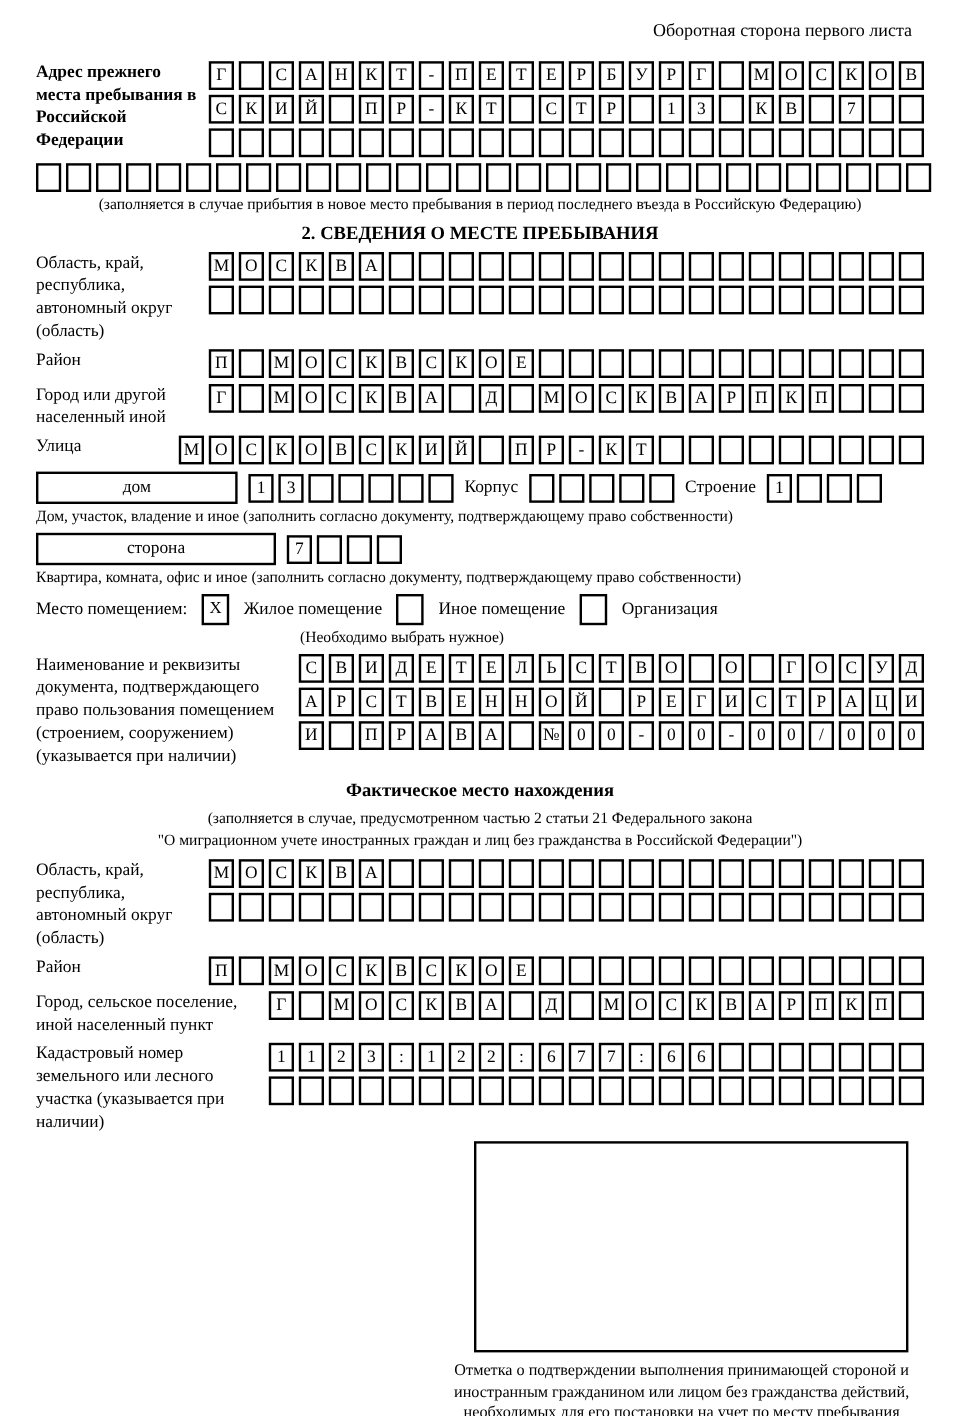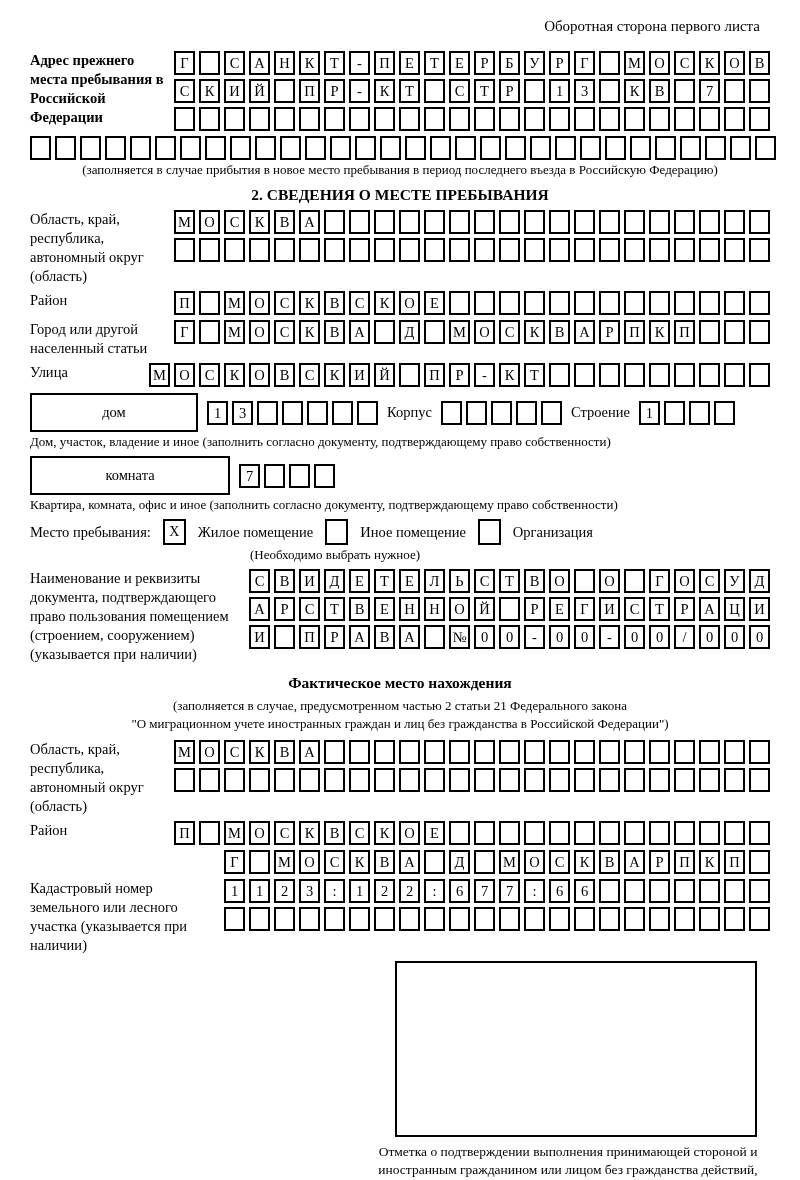--- a/index.html
+++ b/index.html
@@ -24,21 +24,21 @@
   .sec1-label{width:142px;font-weight:bold;}
   .fullrow{margin:5px 0 2px 0;}
   .sec1-note{margin-bottom:6px;}
 
   .region-label2{width:118px;}
   .region-label3{width:138px;}
   .city-label{width:168px;}
   .cad-label{width:170px;}
 
   .house-row{display:flex; align-items:center; gap:9px; margin:6px 0 2px 0;}
-  .named-box{box-sizing:border-box; border:2px solid #000; height:39px; display:flex;
+  .named-box{box-sizing:border-box; border:2px solid #000; height:27px; display:flex;
              align-items:center; justify-content:center; font-size:14.5px;}
   .dom-box{width:168px;}
   .kv-box{width:200px;}
   .inline-label{font-size:14.5px; white-space:nowrap;text-align:right;}
   .fill-note{font-size:13px; margin:1px 0 5px 0;}
 
   .stay-row{display:flex; align-items:center; gap:12px; margin:6px 0 2px 0;}
   .chk{box-sizing:border-box; width:23px; height:26px; border:2px solid #000; display:inline-flex;
        align-items:center; justify-content:center; font-size:14px;}
   .stay-note{width:250px; margin-left:180px; text-align:center; margin-bottom:6px;}
@@ -261,21 +261,21 @@
         <span class="cell"></span>
         <span class="cell"></span>
         <span class="cell"></span>
         <span class="cell"></span>
         <span class="cell"></span>
         <span class="cell"></span>
       </div>
   </div>
 
   <div class="field">
-    <div class="label city-label">Город или другой населенный статьи</div>
+    <div class="label city-label">Город или другой населенный иной</div>
     <div class="cells push">
         <span class="cell">Г</span>
         <span class="cell"></span>
         <span class="cell">М</span>
         <span class="cell">О</span>
         <span class="cell">С</span>
         <span class="cell">К</span>
         <span class="cell">В</span>
         <span class="cell">А</span>
         <span class="cell"></span>
@@ -351,32 +351,32 @@
     <div class="cells">
         <span class="cell">1</span>
         <span class="cell"></span>
         <span class="cell"></span>
         <span class="cell"></span>
       </div>
   </div>
   <div class="fill-note">Дом, участок, владение и иное (заполнить согласно документу, подтверждающему право собственности)</div>
 
   <div class="house-row">
-    <div class="named-box kv-box">комната</div>
+    <div class="named-box kv-box">сторона</div>
     <div class="cells">
         <span class="cell">7</span>
         <span class="cell"></span>
         <span class="cell"></span>
         <span class="cell"></span>
       </div>
   </div>
   <div class="fill-note">Квартира, комната, офис и иное (заполнить согласно документу, подтверждающему право собственности)</div>
 
   <div class="stay-row">
-    <div class="inline-label">Место пребывания:</div>
+    <div class="inline-label">Место помещением:</div>
     <span class="chk">X</span>
     <span class="inline-label">Жилое помещение</span>
     <span class="chk"></span>
     <span class="inline-label">Иное помещение</span>
     <span class="chk"></span>
     <span class="inline-label">Организация</span>
   </div>
   <div class="note stay-note">(Необходимо выбрать нужное)</div>
 
   <div class="field field-top">
@@ -540,20 +540,21 @@
         <span class="cell"></span>
         <span class="cell"></span>
         <span class="cell"></span>
         <span class="cell"></span>
         <span class="cell"></span>
         <span class="cell"></span>
       </div>
   </div>
 
   <div class="field">
+    <div class="label cad-label">Город, сельское поселение, иной населенный пункт</div>
     <div class="cells push">
         <span class="cell">Г</span>
         <span class="cell"></span>
         <span class="cell">М</span>
         <span class="cell">О</span>
         <span class="cell">С</span>
         <span class="cell">К</span>
         <span class="cell">В</span>
         <span class="cell">А</span>
         <span class="cell"></span>

